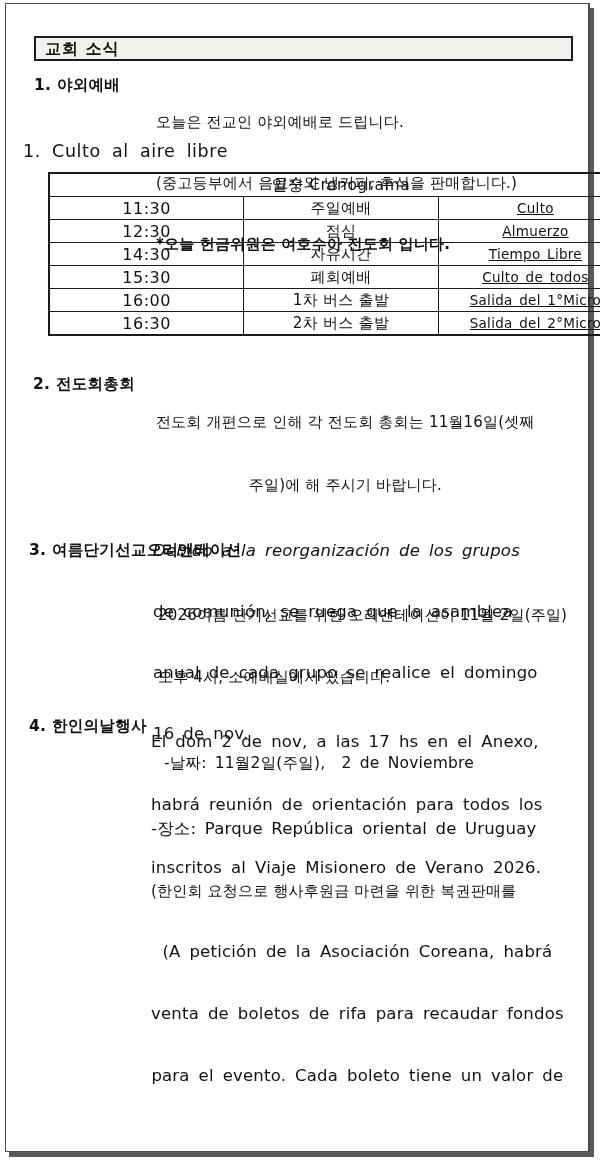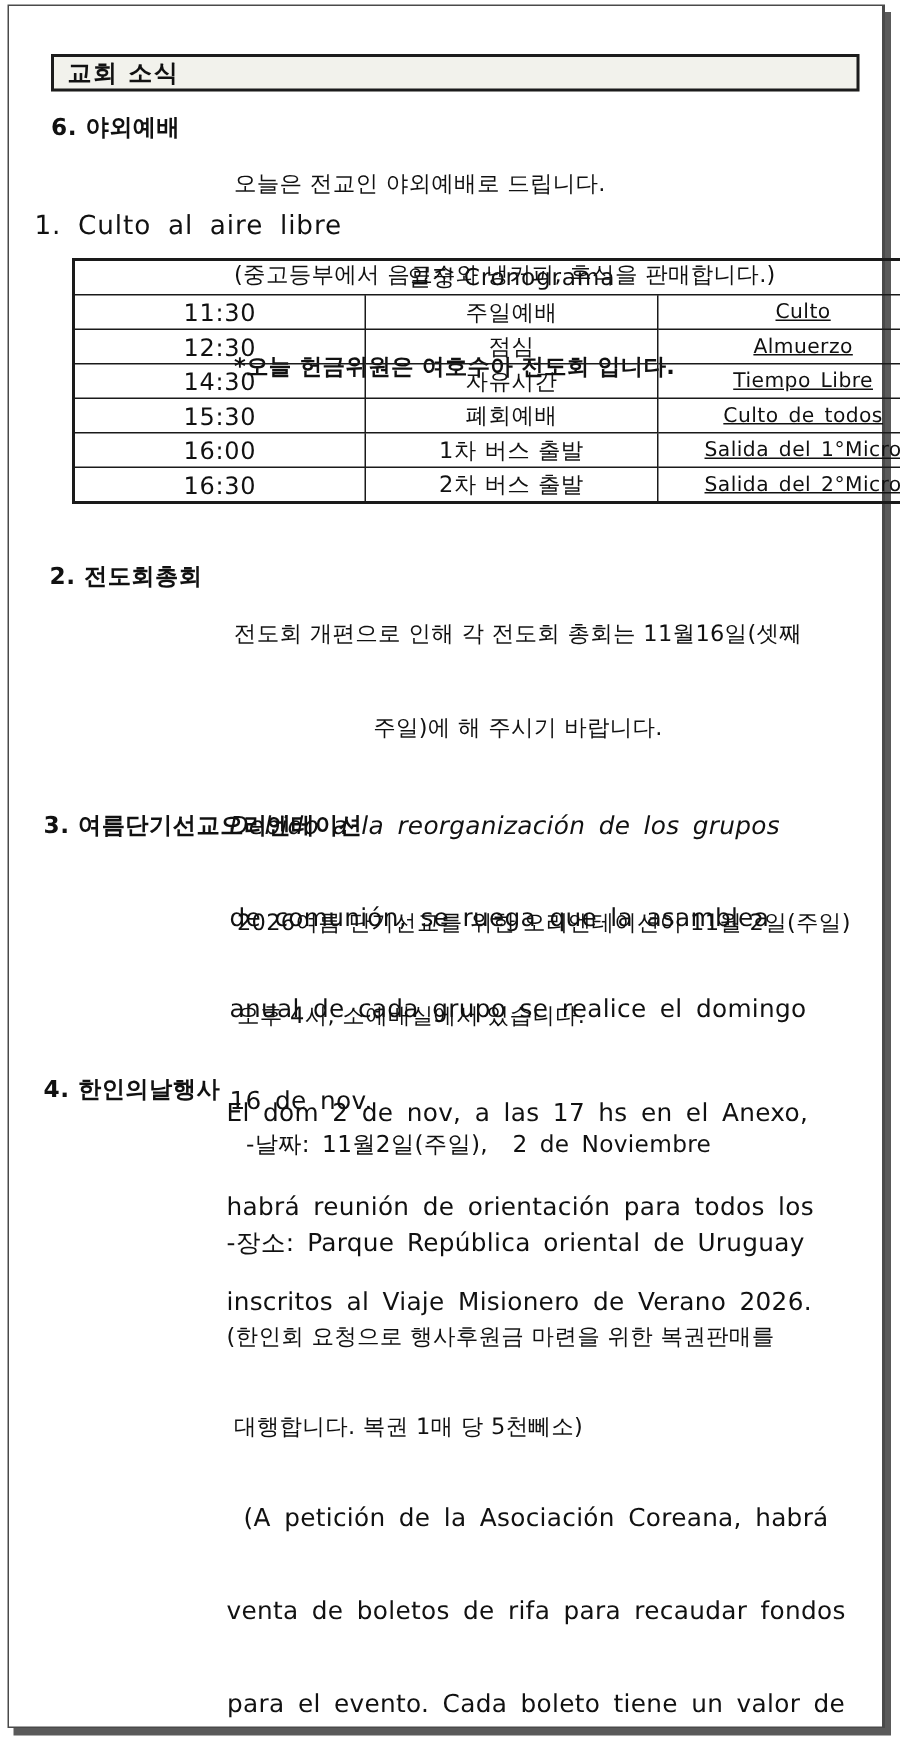--- a/index.html
+++ b/index.html
@@ -58,21 +58,21 @@
   td.c-kr{width:226px;font-size:15px;letter-spacing:0.3px;}
   td.c-es{width:180px;font-size:13.5px;letter-spacing:0.3px;word-spacing:2px;text-decoration:underline;}
 </style>
 </head>
 <body>
 
 <div class="page">
 
   <div class="header-box">교회 소식</div>
 
-  <div class="abs kr-heading" style="left:28px;top:71px;">6. 야외예배</div>
+  <div class="abs kr-heading" style="left:28px;top:71px;">1. 야외예배</div>
   <div class="abs body-block sec1-body" style="left:150px;top:69px;">
     <div class="kr-line">오늘은 전교인 야외예배로 드립니다.</div>
     <div class="kr-line">(중고등부에서 음료수와 냉커피, 후식을 판매합니다.)</div>
     <div class="kr-line bold">*오늘 헌금위원은 여호수아 전도회 입니다.</div>
   </div>
   <div class="abs culto-line" style="left:17px;top:137px;">1. Culto al aire libre</div>
 
   <table class="sched">
     <tbody>
         <tr>
@@ -128,20 +128,19 @@
     <div class="es-line es-first">El dom 2 de nov, a las 17 hs en el Anexo,</div>
     <div class="es-line">habrá reunión de orientación para todos los</div>
     <div class="es-line">inscritos al Viaje Misionero de Verano 2026.</div>
   </div>
 
   <div class="abs kr-heading" style="left:23px;top:712px;">4. 한인의날행사</div>
   <div class="abs body-block sec4-body" style="left:145px;top:708px;">
     <div class="mixed l1">-날짜: 11월2일(주일),  2 de Noviembre</div>
     <div class="mixed es-big">-장소: Parque República oriental de Uruguay</div>
     <div class="kr-line">(한인회 요청으로 행사후원금 마련을 위한 복권판매를</div>
-    <div class="kr-line"> 대행합니다. 복권 1매 당 5천뻬소)</div>
     <div class="es-line">(A petición de la Asociación Coreana, habrá</div>
     <div class="es-line">venta de boletos de rifa para recaudar fondos</div>
     <div class="es-line">para el evento. Cada boleto tiene un valor de</div>
     
   </div>
 
 </div>
 
 </body></html>

